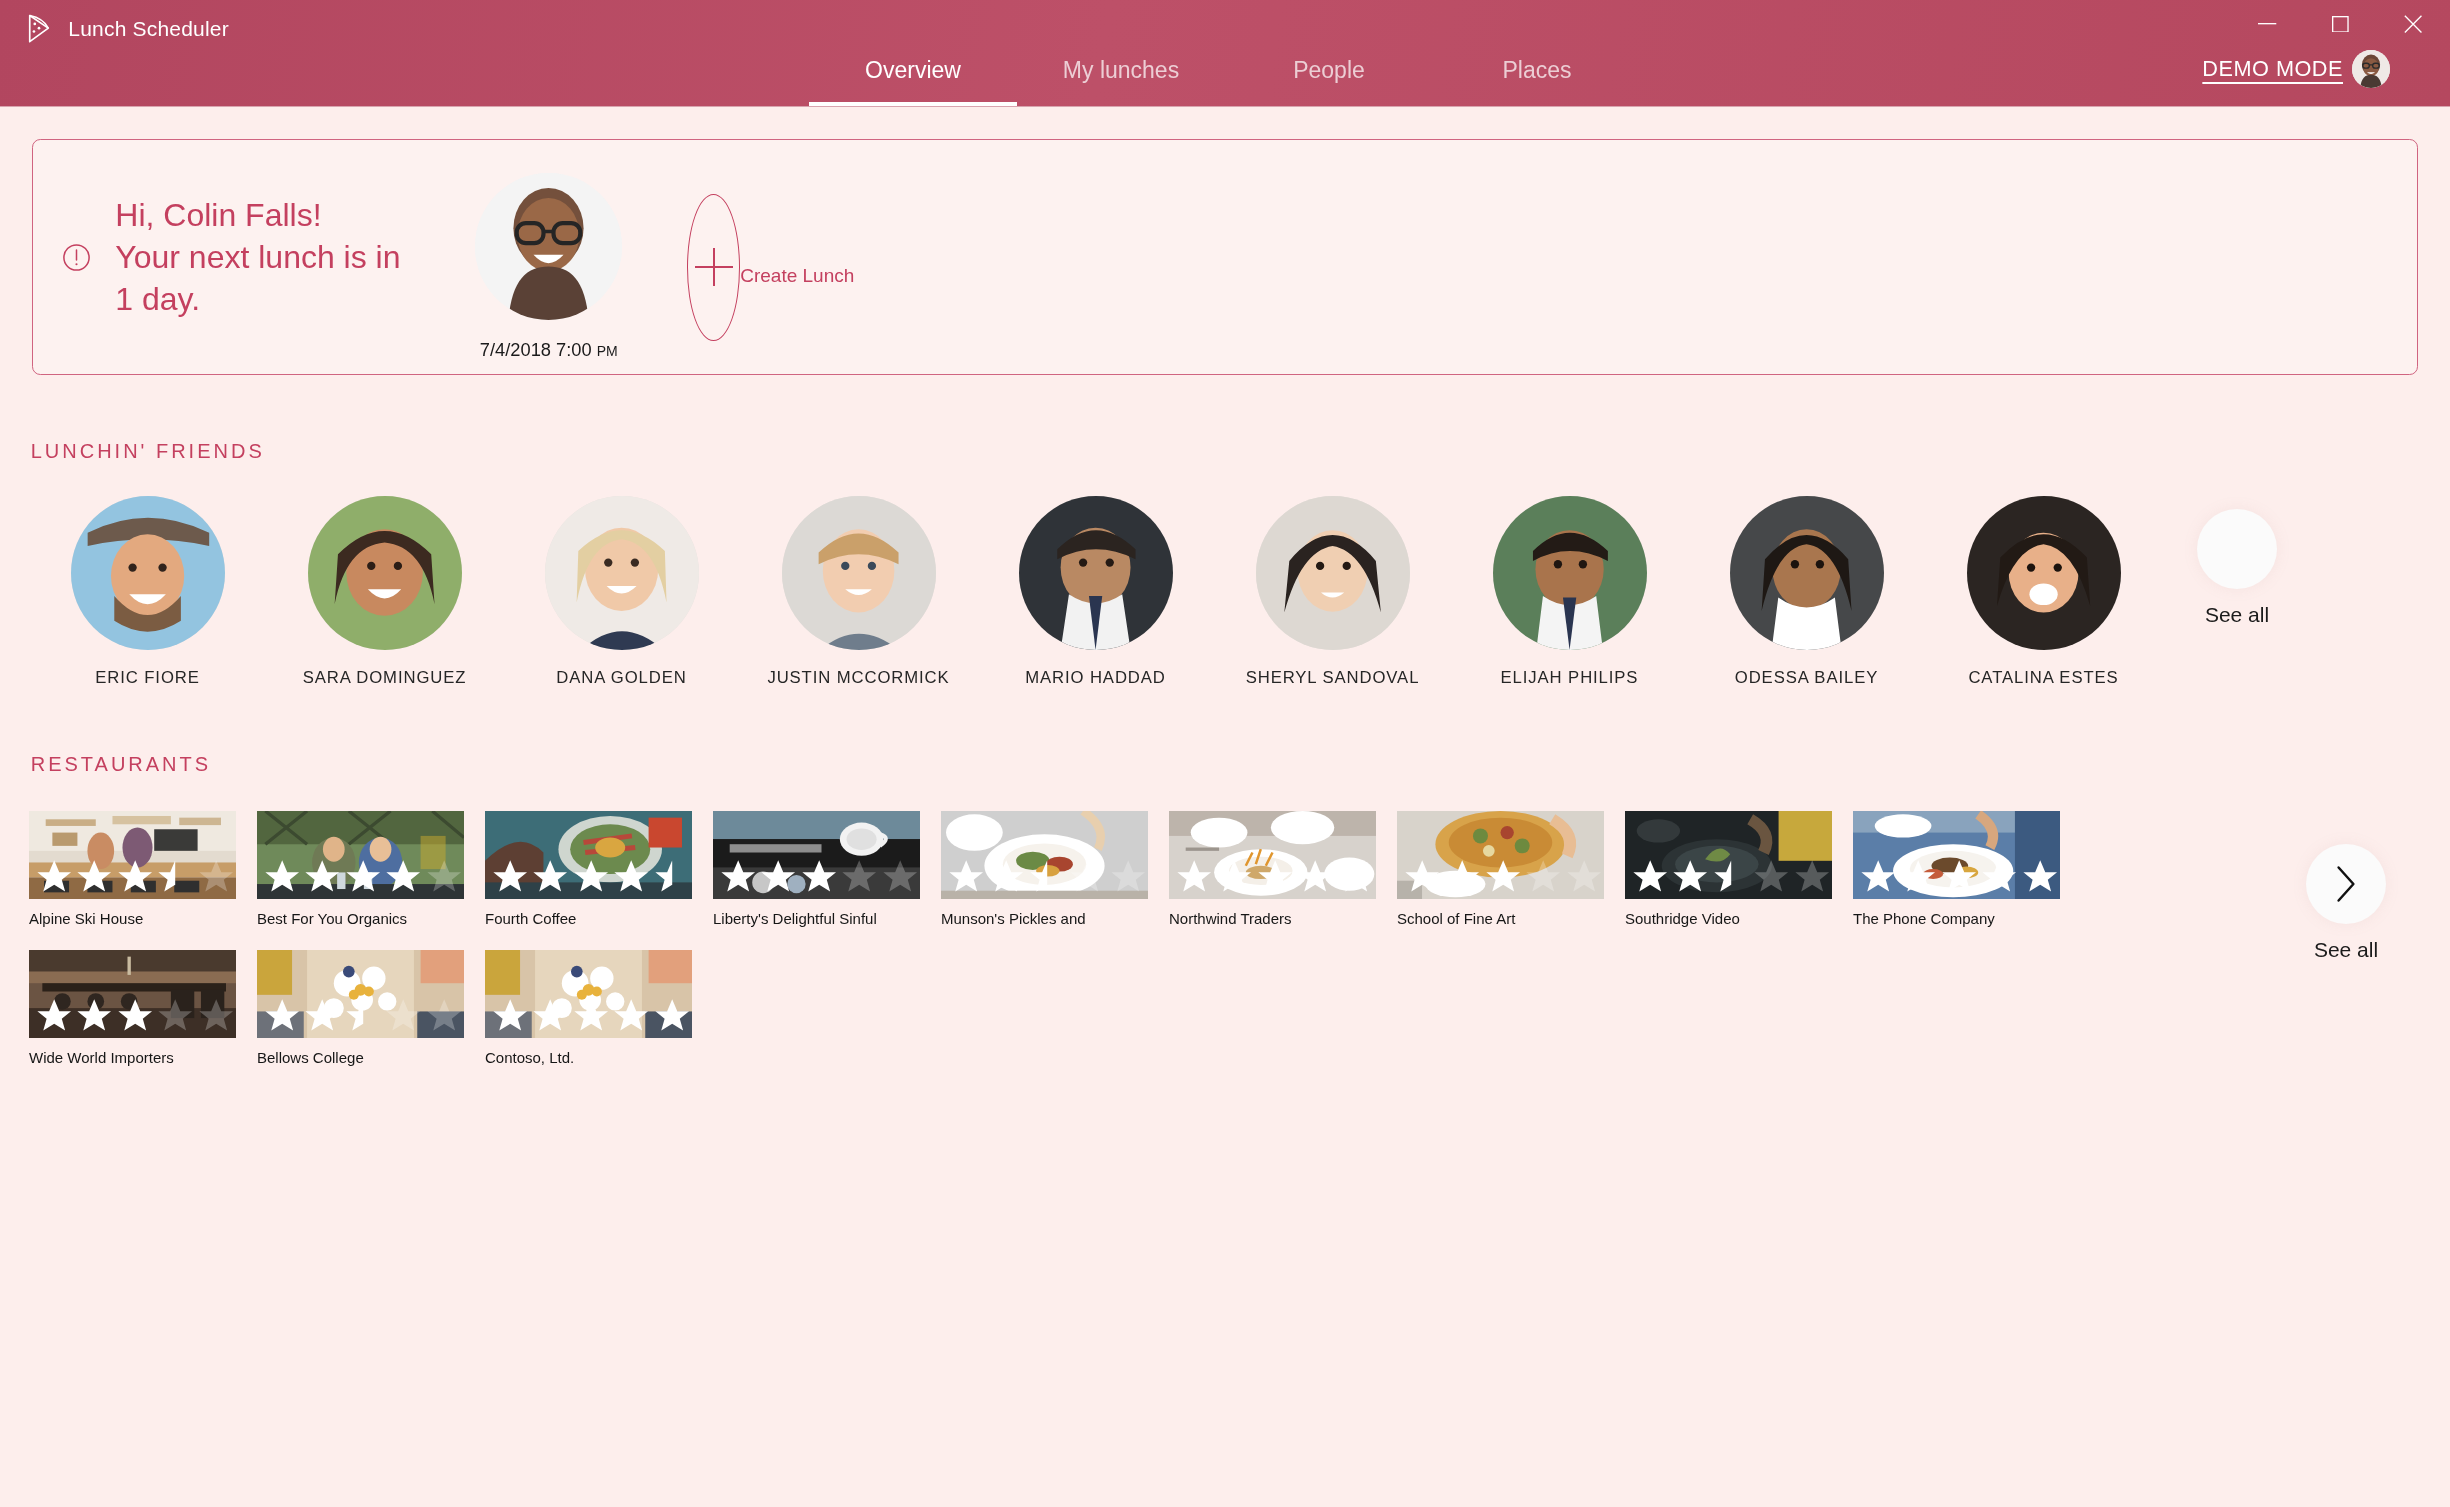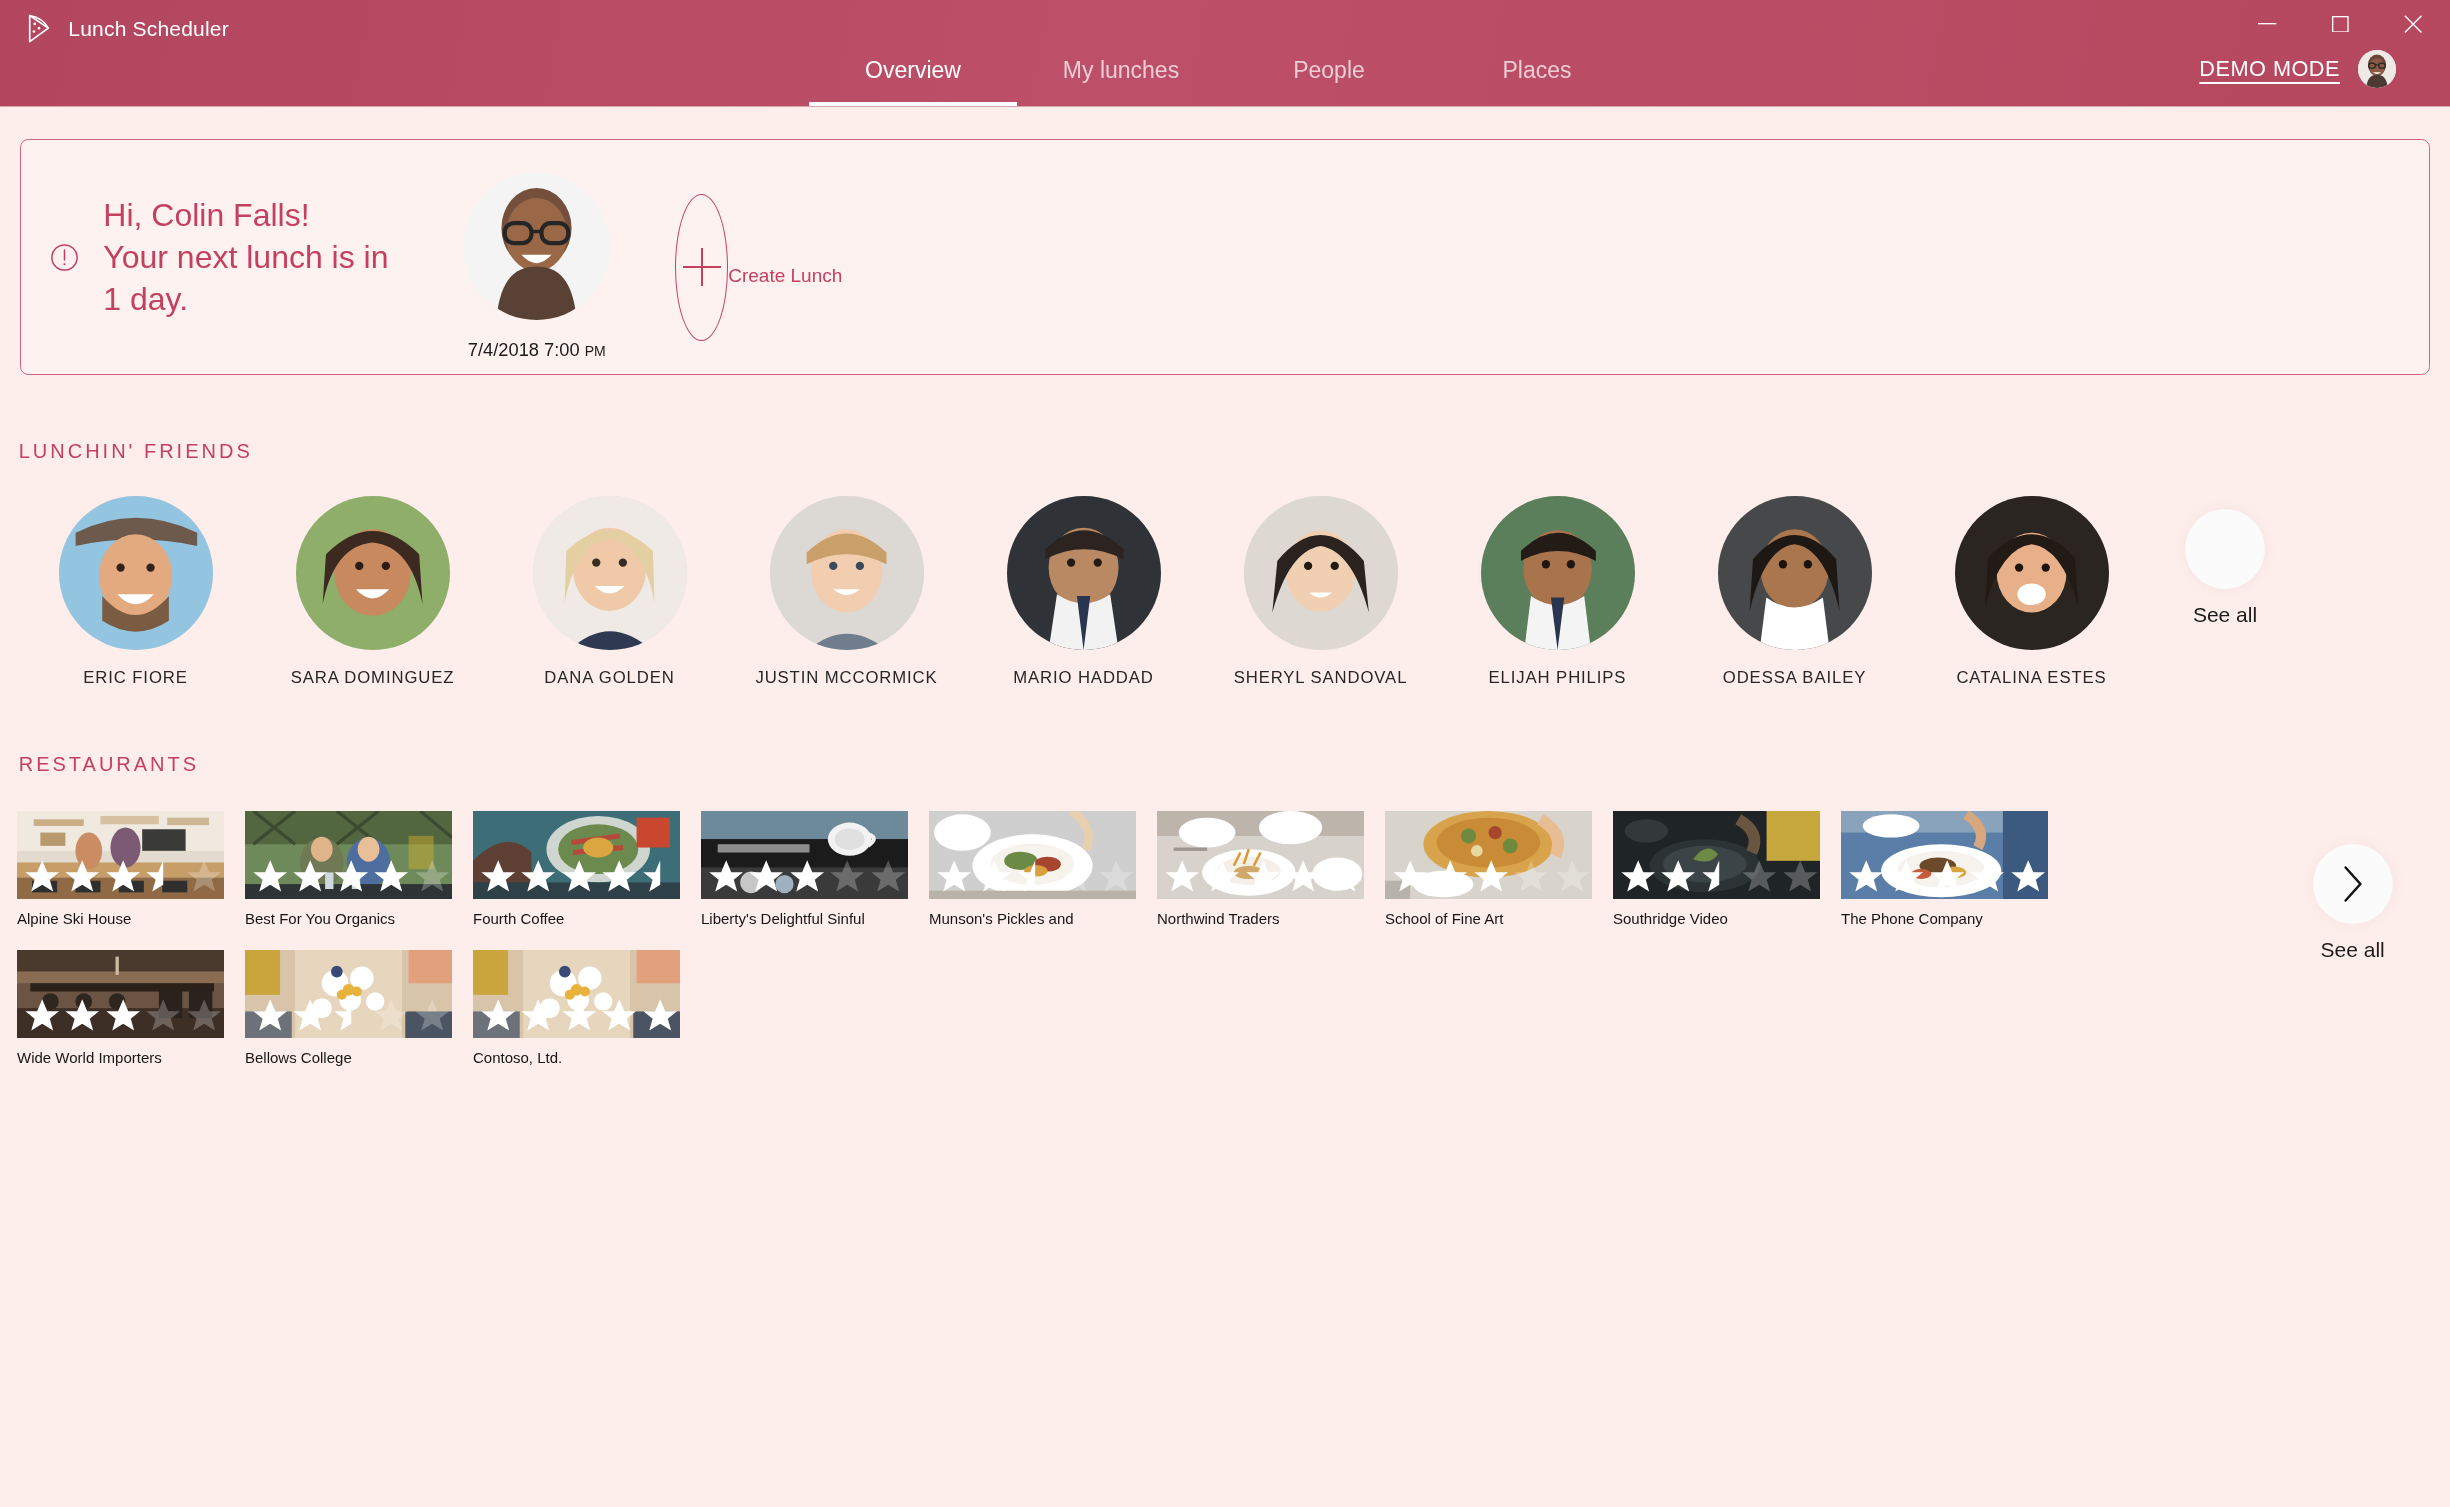--- a/index.html
+++ b/index.html
@@ -58,35 +58,35 @@
     cursor: default;
   }
   .tab.active { color: #ffffff; }
   .tab.active::after {
     content: "";
     position: absolute; left: 0; right: 0; bottom: 0;
     height: 4.2px; background: #ffffff;
   }
 
   .demomode {
-    position: absolute; right: 54px; bottom: 18.3px;
-    display: flex; align-items: center; gap: 18px; justify-content: space-between;
+    position: absolute; right: 60px; bottom: 18.3px;
+    display: flex; align-items: center; gap: 9px; justify-content: space-between;
   }
   .demomode .dm-text {
     color: #ffffff; font-size: 21.7px; letter-spacing: 0.5px;
     text-decoration: underline; text-underline-offset: 5.8px;
     white-space: nowrap;
   }
   .dm-avatar {
     width: 38px; height: 38px; border-radius: 50%;
     overflow: hidden; background: #efe7e3; display: block;
   }
 
   
-  .page { padding: 0 17px; }
+  .page { padding: 0 29px; }
 
   
   .greeting-card {
     margin: 32px 3.3px 0 3.3px;
     height: 236px;
     border: 1.7px solid #d06480;
     border-radius: 8.3px;
     background: #fdf2f0;
     display: flex;
     align-items: center;

